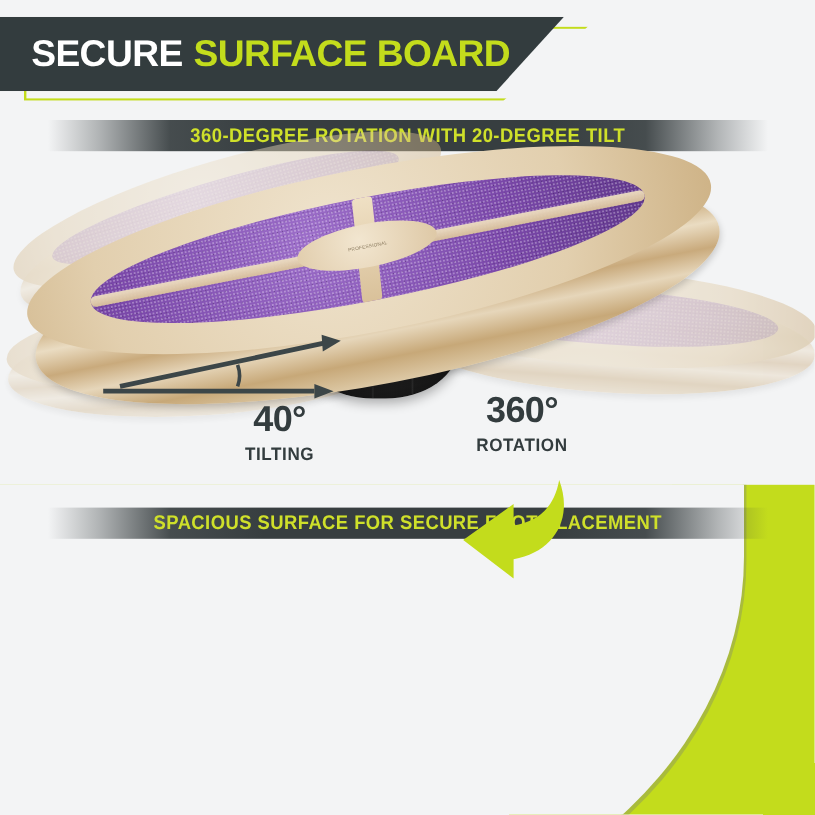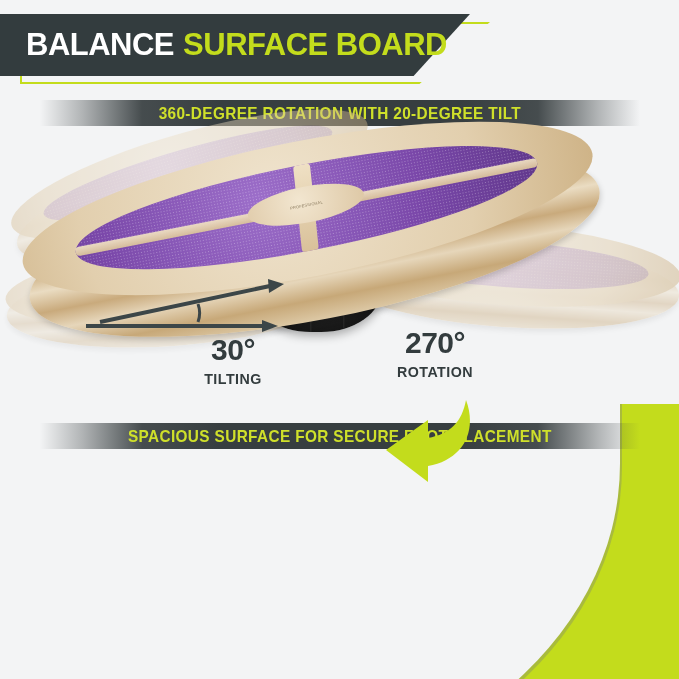--- a/index.html
+++ b/index.html
@@ -153,21 +153,21 @@
 
   <div id="green-wedge">
     <div id="white-curve"></div>
   </div>
   <div id="white-curve-top" style="position:absolute;left:0;top:404px;width:560px;height:22px;background:#f3f4f5;"></div>
 
   <div id="header-zone">
     <div class="banner-outline"></div>
     <div class="banner-fill"></div>
     <div class="banner-title">
-      <span class="tw">BALANCE</span>
+      <span class="tw">SECURE</span>
       <span class="tg">SURFACE BOARD</span>
     </div>
   </div>
 
   <div class="subtitle-bar" id="subtitle-1">
     <span>360-DEGREE ROTATION WITH 20-DEGREE TILT</span>
   </div>
   <div class="subtitle-bar" id="subtitle-2">
     <span>SPACIOUS SURFACE FOR SECURE FOOT PLACEMENT</span>
   </div>
@@ -222,25 +222,25 @@
       <line x1="20" y1="52" x2="190" y2="16" stroke="#3c4648" stroke-width="4"></line>
       <polygon points="188,9 204,14 189,23" fill="#3c4648"></polygon>
       <path d="M 118 52 A 26 26 0 0 0 118 34" stroke="#3c4648" stroke-width="3" fill="none"></path>
     </svg>
 
     <svg id="rot-arrow" viewBox="0 0 110 100">
       <path d="M 100 6 C 112 38 96 66 62 72 L 62 88 L 20 56 L 62 26 L 62 44 C 84 40 96 28 100 6 Z" fill="#c3dc1c"></path>
     </svg>
 
     <div class="metric" style="left:168px; top:205px; width:130px;">
-      <div class="val">30°</div>
+      <div class="val">40°</div>
       <div class="cap">TILTING</div>
     </div>
     <div class="metric" style="left:360px; top:198px; width:150px;">
-      <div class="val">270°</div>
+      <div class="val">360°</div>
       <div class="cap">ROTATION</div>
     </div>
   </div>
 
   <div id="scene-bottom" style="position:absolute;left:0;top:450px;width:679px;height:229px;">
 
     
     
     
     

